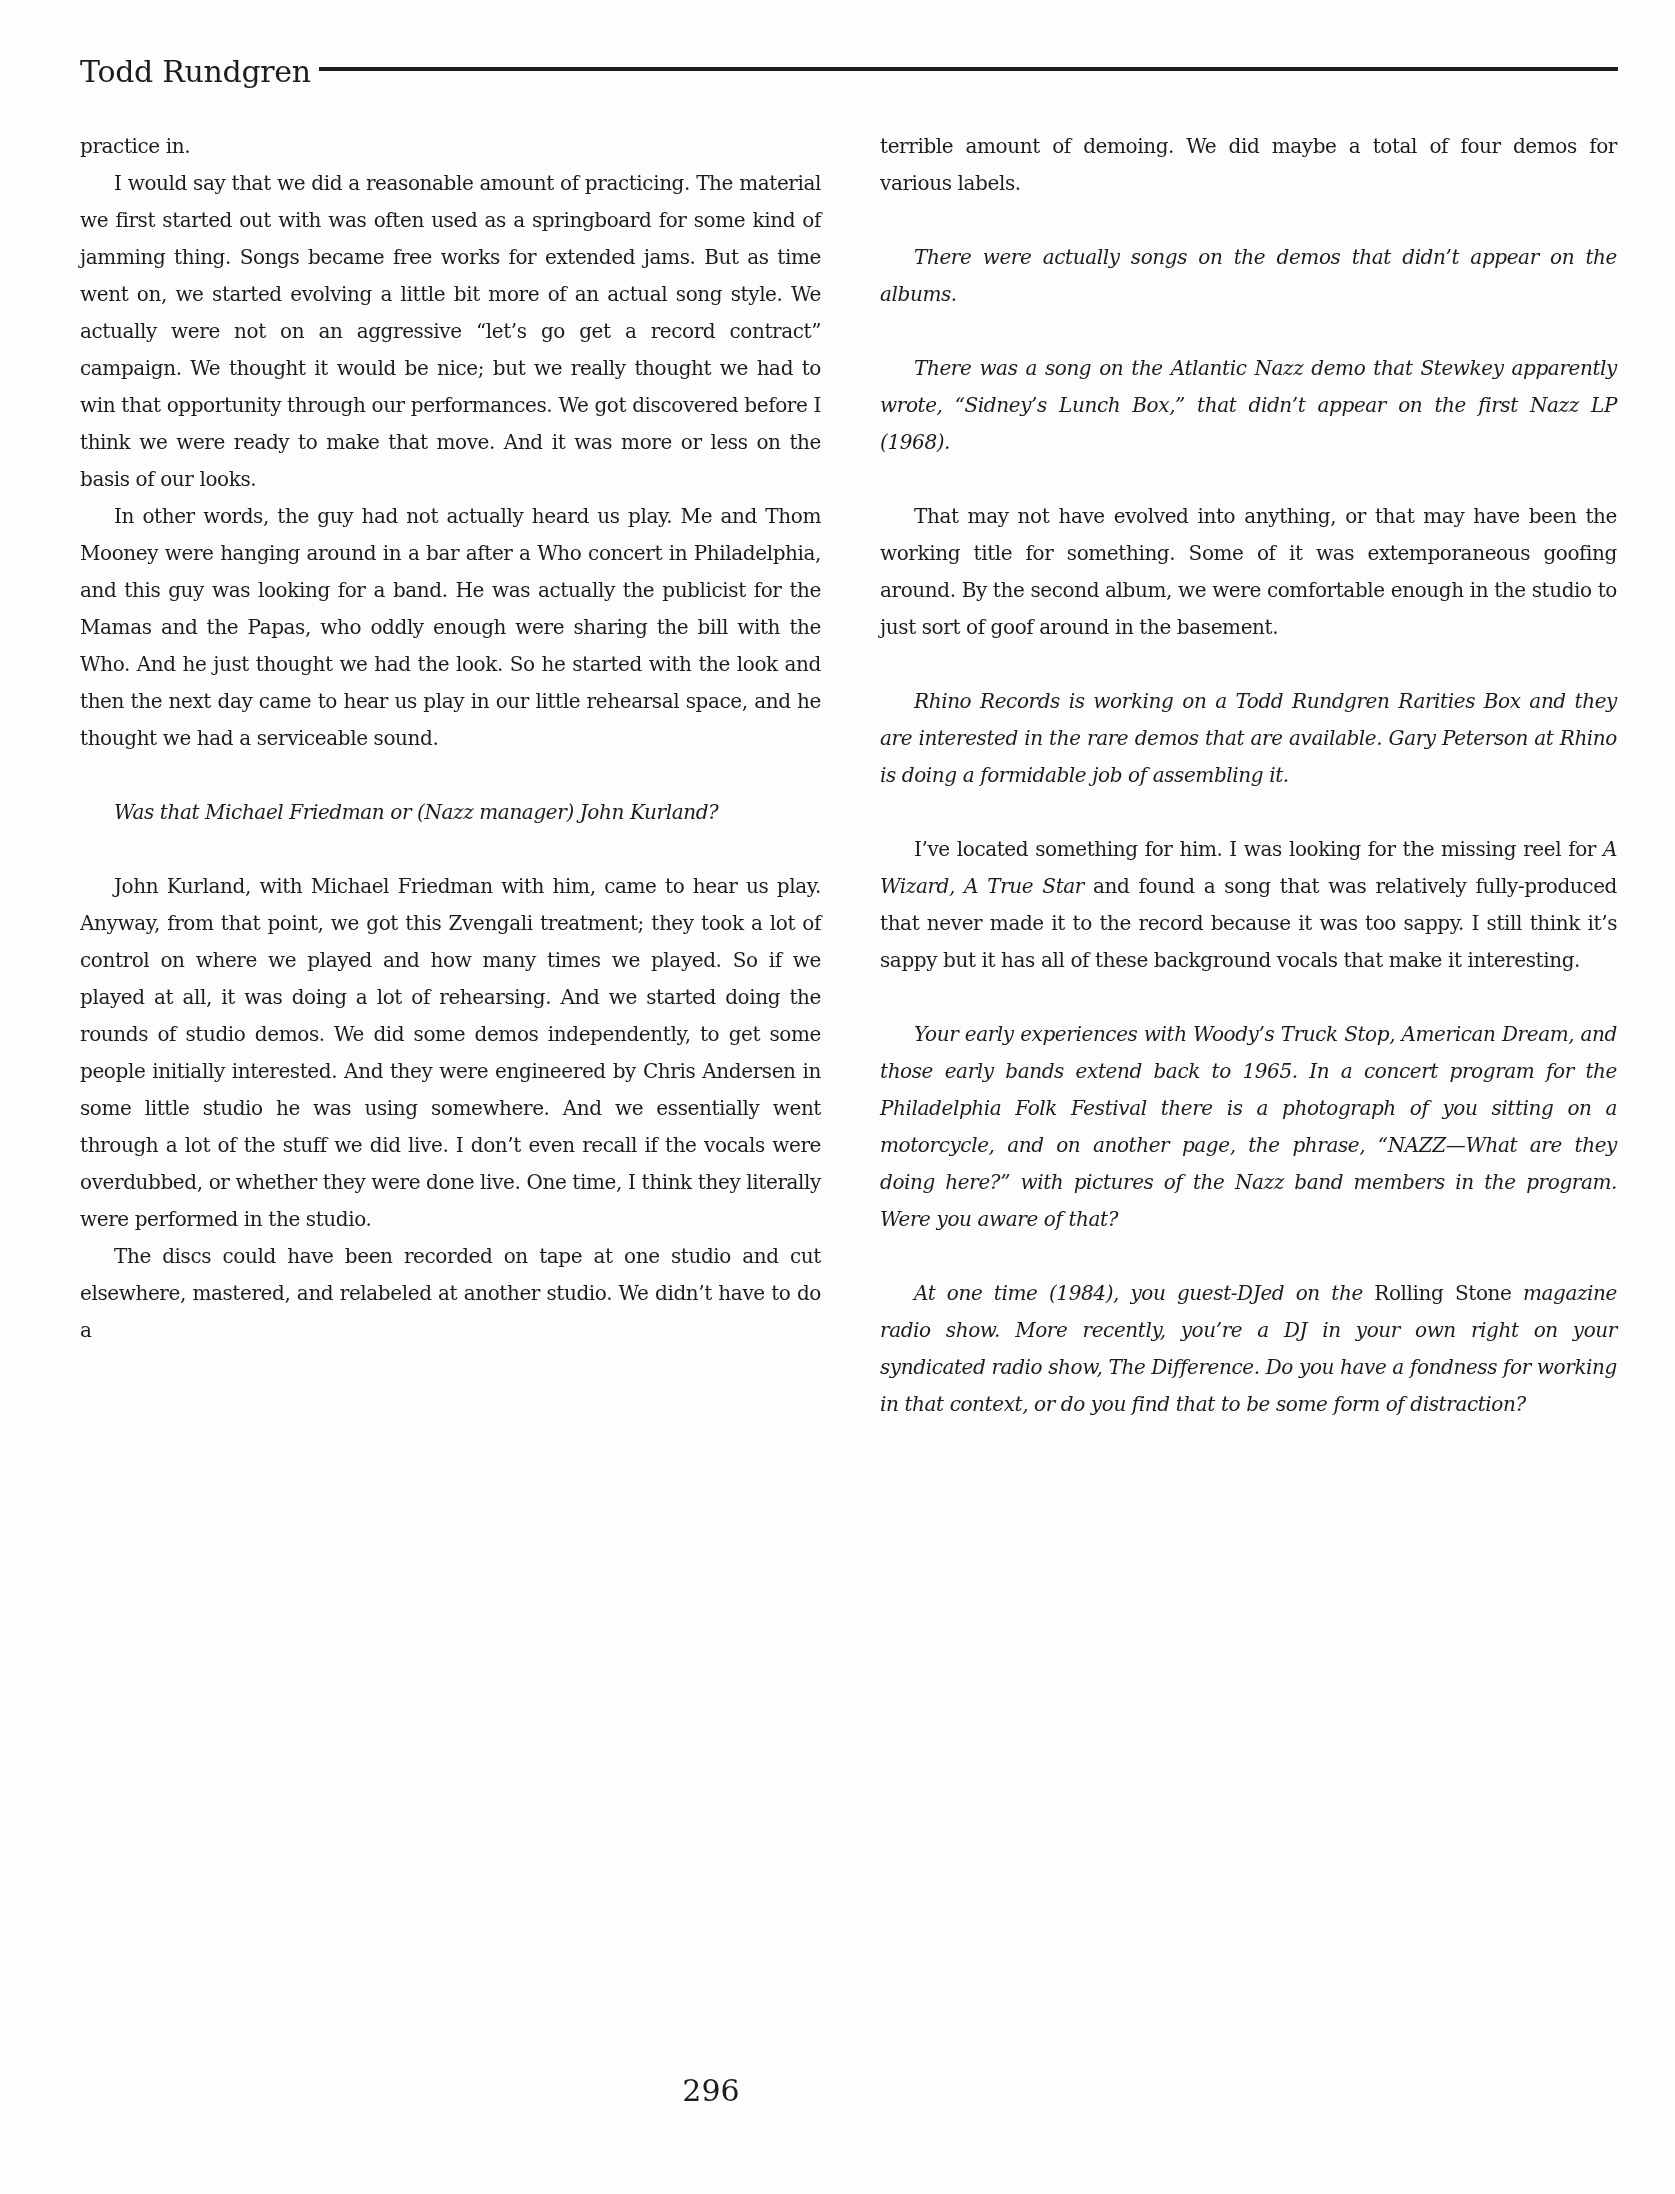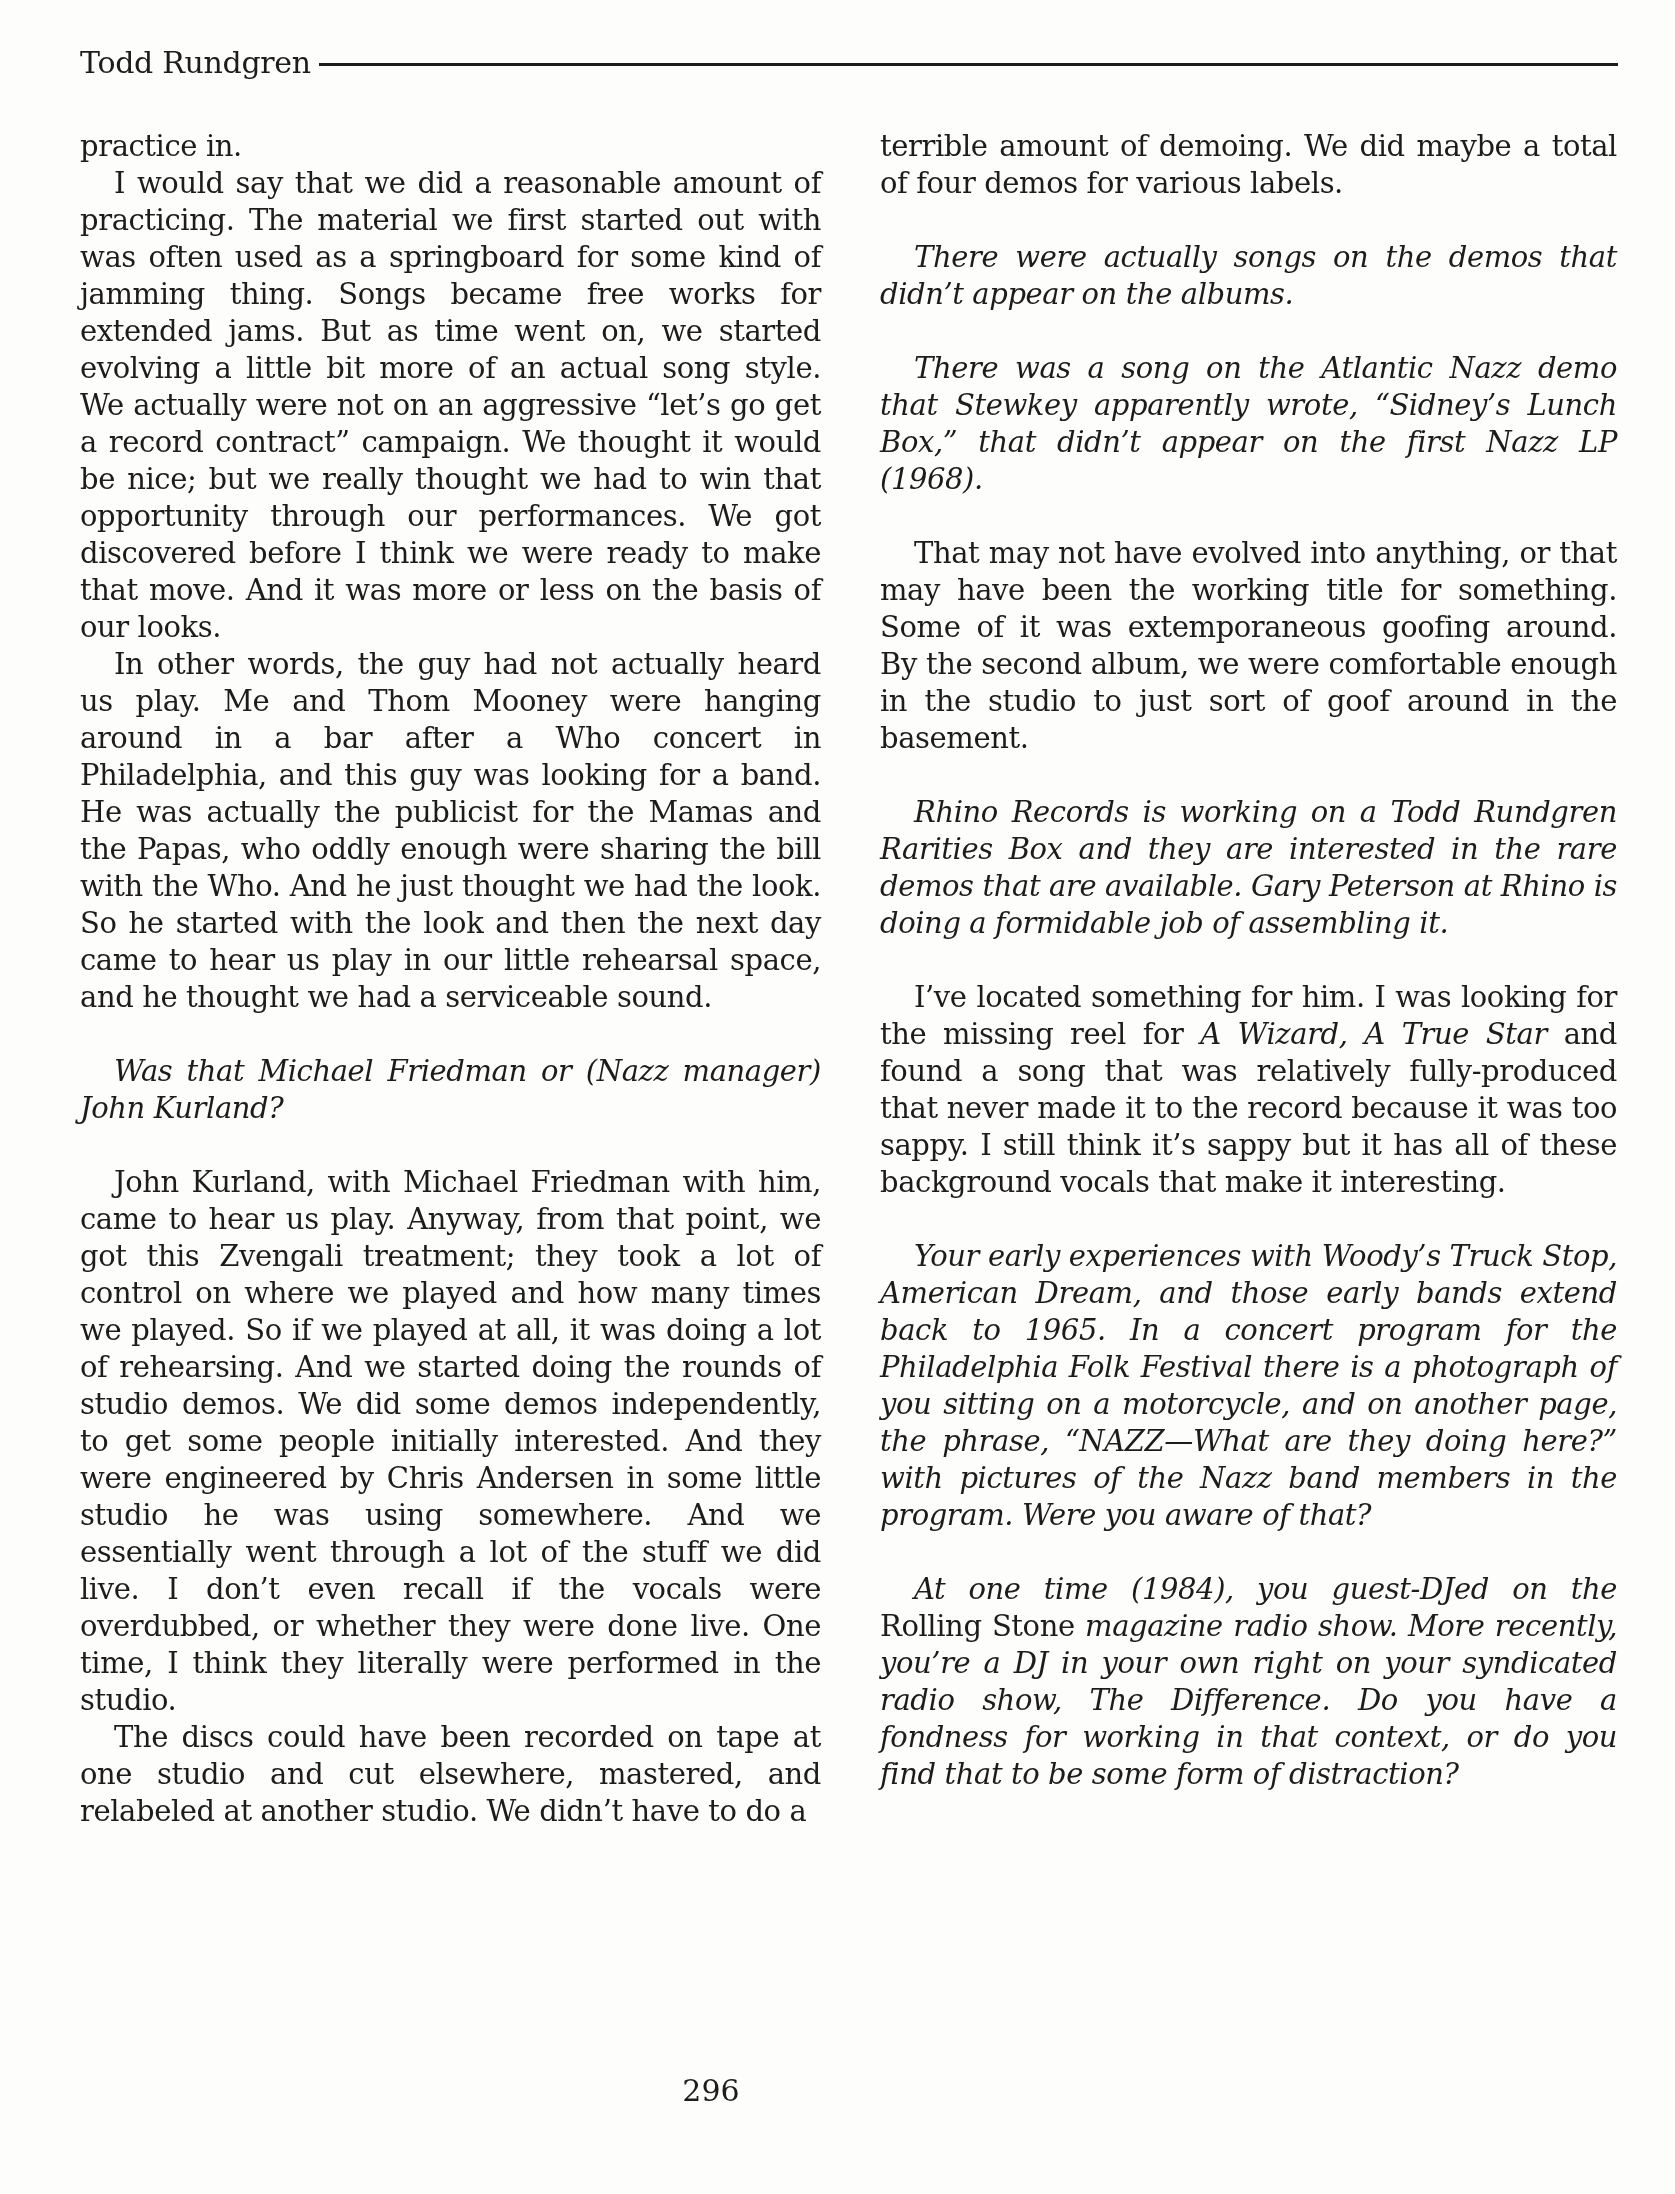--- a/index.html
+++ b/index.html
@@ -12,27 +12,28 @@
     overflow: hidden;
   }
   .page-header {
     position: absolute; left: 80px; top: 42px; width: 1538px;
     display: flex; align-items: center;
   }
   .header-title {
     font-family: "DejaVu Serif", serif;
     font-size: 30px; line-height: 41px; white-space: nowrap;
     letter-spacing: -0.3px;
+    margin-top: 9px;
   }
   .header-rule {
     flex: 1; height: 3.4px; background: #1f1d1b; margin-left: 8.1px; margin-top: 4.1px;
   }
   .col {
     position: absolute; top: 128px;
-    font-size: 29px; line-height: 37px;
+    font-size: 20px; line-height: 37px;
     text-align: justify;
     letter-spacing: -0.4px;
   }
   .col-left  { left: 80px;  width: 741px; }
   .col-right { left: 880px; width: 737px; }
   .p { margin: 0; text-indent: 34px; }
   .p.noindent { text-indent: 0; }
   .p.q { font-style: italic; }
   .gap-before { margin-top: 37px; }
   .gap-after  { margin-bottom: 37px; }

